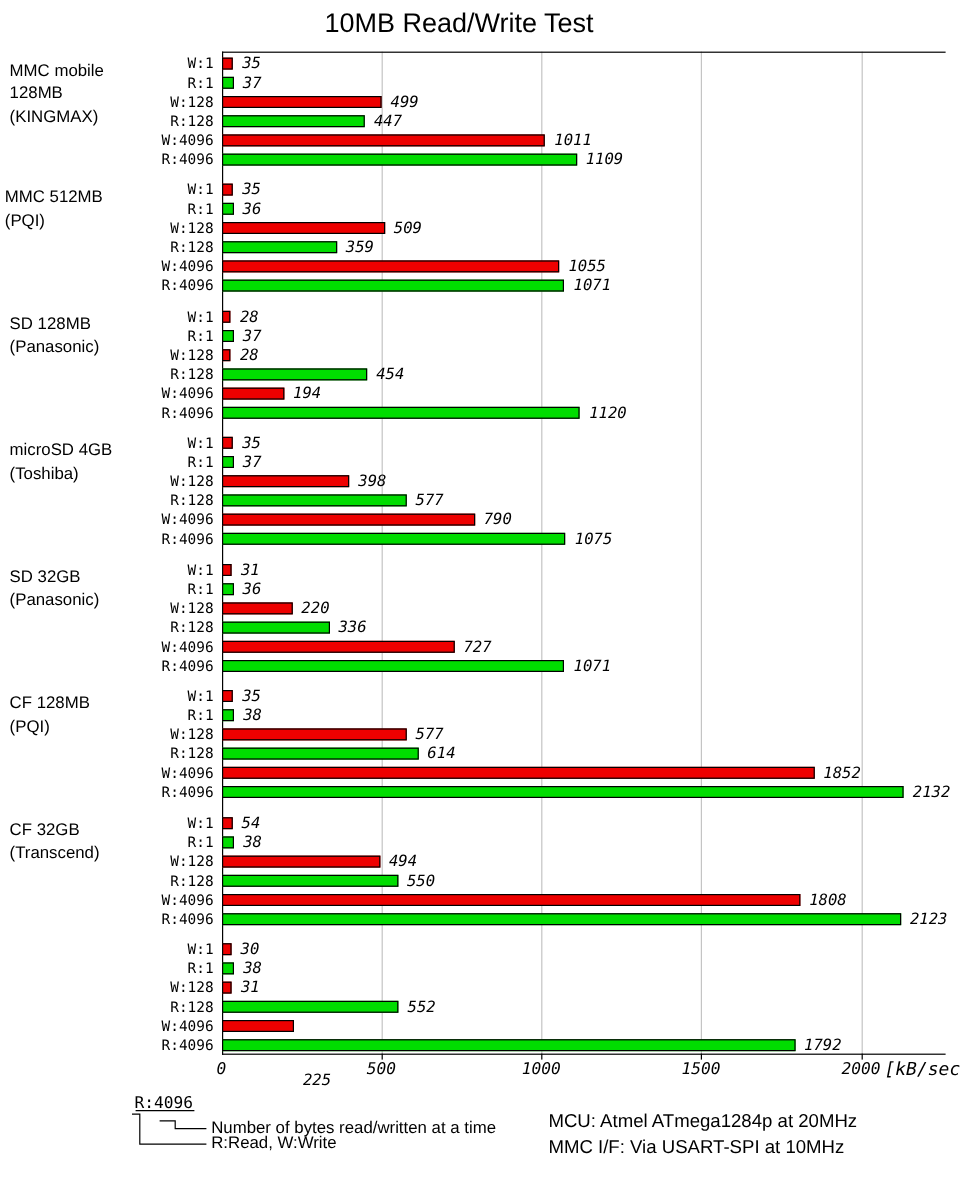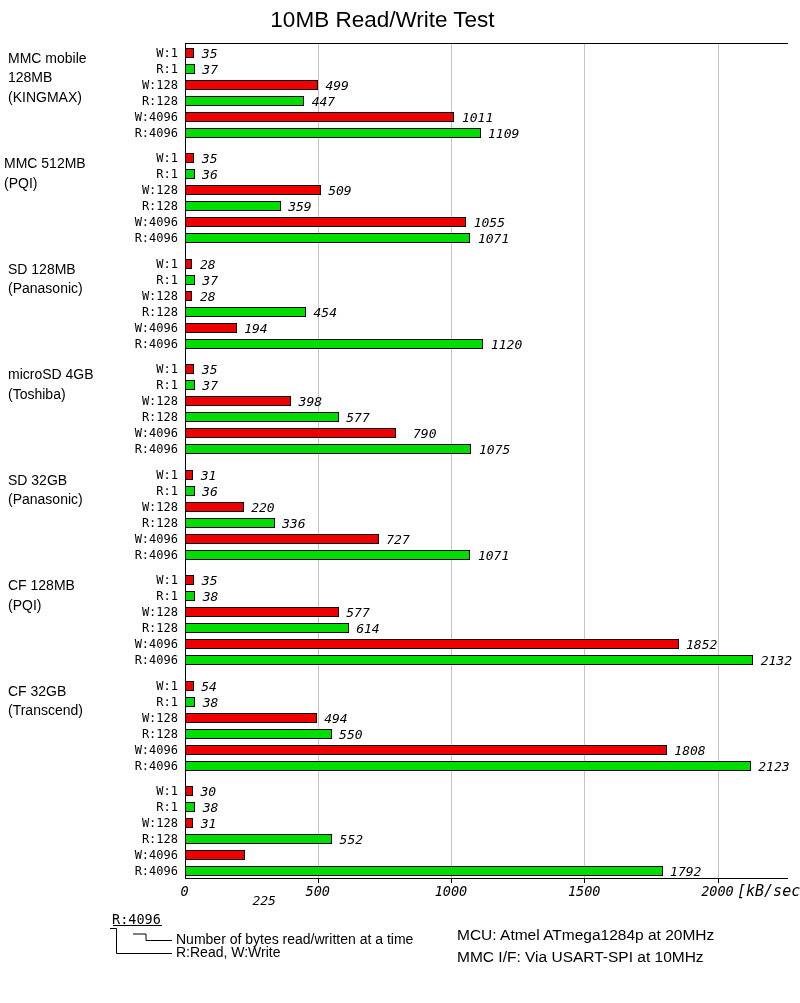--- a/index.html
+++ b/index.html
@@ -126,21 +126,21 @@
       <div class="abs bar" style="left: 184.5px; top: 380px; width: 10px; background: rgb(0, 221, 0);"></div>
       <div class="abs vallab" style="left: 202.361px; top: 379px;">37</div>
       <div class="abs rowlab" style="left: 98px; top: 393px;">W:128</div>
       <div class="abs bar" style="left: 184.5px; top: 396px; width: 106px; background: rgb(238, 0, 0);"></div>
       <div class="abs vallab" style="left: 298.567px; top: 395px;">398</div>
       <div class="abs rowlab" style="left: 98px; top: 409px;">R:128</div>
       <div class="abs bar" style="left: 184.5px; top: 412px; width: 154px; background: rgb(0, 221, 0);"></div>
       <div class="abs vallab" style="left: 346.27px; top: 411px;">577</div>
       <div class="abs rowlab" style="left: 98px; top: 425px;">W:4096</div>
       <div class="abs bar" style="left: 184.5px; top: 428px; width: 211px; background: rgb(238, 0, 0);"></div>
-      <div class="abs vallab" style="left: 403.035px; top: 427px; margin-left: 10px;">790</div>
+      <div class="abs vallab" style="left: 403.035px; top: 427px;">790</div>
       <div class="abs rowlab" style="left: 98px; top: 441px;">R:4096</div>
       <div class="abs bar" style="left: 184.5px; top: 444px; width: 286px; background: rgb(0, 221, 0);"></div>
       <div class="abs vallab" style="left: 478.988px; top: 443px;">1075</div>
       <div class="abs grplab" style="left: 8px; top: 470.5px; width: 155px;">
         <div>SD 32GB</div>
         <div>(Panasonic)</div>
       </div>
       <div class="abs rowlab" style="left: 98px; top: 466.5px;">W:1</div>
       <div class="abs bar" style="left: 184.5px; top: 469.5px; width: 8px; background: rgb(238, 0, 0);"></div>
       <div class="abs vallab" style="left: 200.762px; top: 468.5px;">31</div>

